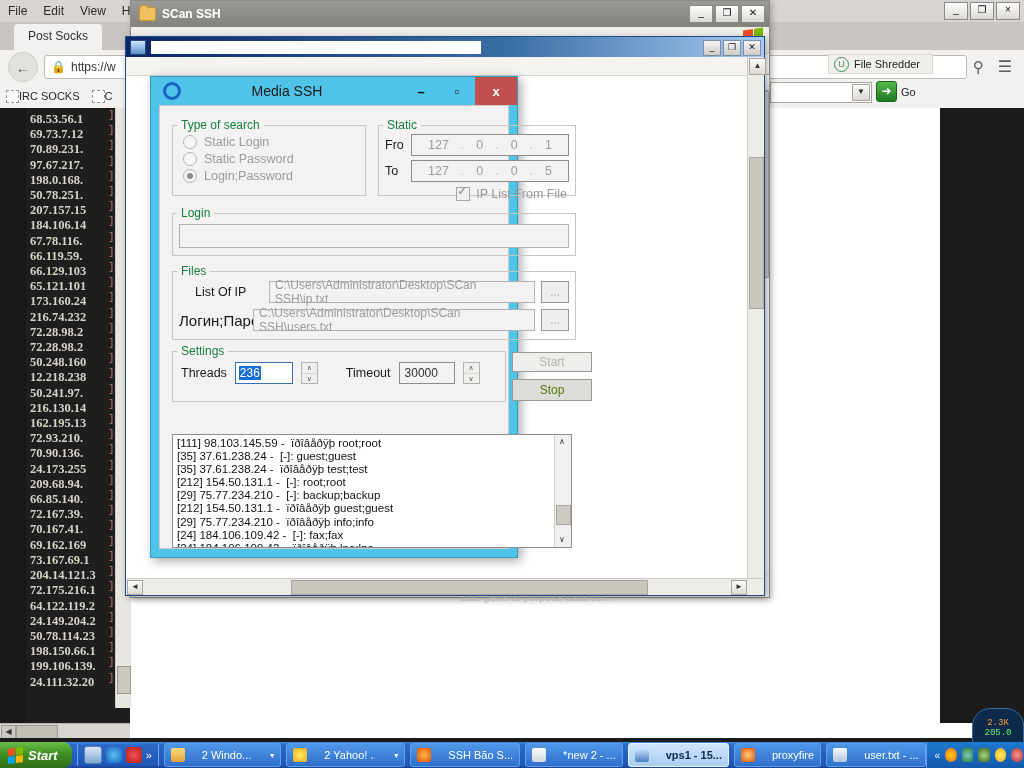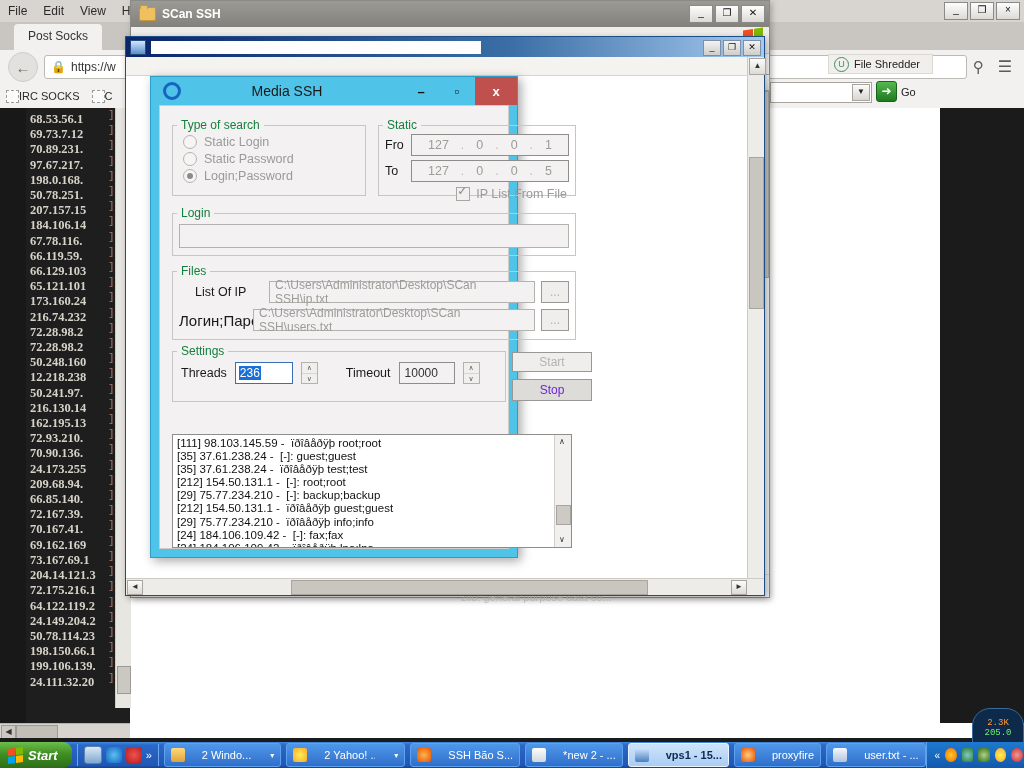--- a/index.html
+++ b/index.html
@@ -130,21 +130,21 @@
   .lbl{font-size:12.5px;color:#1a1a1a;}
 
   .chk{width:12px;height:12px;border:1px solid #a9a7a3;background:#f2f0ef;display:inline-block;position:relative;}
   .chk.on:after{content:"✓";position:absolute;left:0px;top:-4px;font-size:12px;color:#8b8986;}
 
   .txtin{border:1px solid #b4b2ae;background:#f3f1f2;height:22px;box-sizing:border-box;
     display:flex;align-items:center;padding:0 5px;color:#9e9c98;font-size:12px;}
   .btn{border:1px solid #9a9894;background:#f0eeec;text-align:center;font-size:12px;color:#3a3a3a;
     display:flex;align-items:center;justify-content:center;box-sizing:border-box;}
   .btn.dis{color:#b5b3af;}
-  .btn.solid{background:#dedcd8;color:#6d28d9;}
+  .btn.solid{background:#dedcd8;color:#4d7c0f;}
 
   .spin{width:17px;height:22px;border:1px solid #b4b2ae;background:#f1efed;
     display:flex;flex-direction:column;box-sizing:border-box;}
   .spin div{flex:1;font-size:7px;text-align:center;line-height:9px;color:#555;}
   .spin div:first-child{border-bottom:1px solid #d8d6d2;}
 
   #log{position:absolute;left:12px;top:328px;width:400px;height:114px;background:#fff;
     border:1px solid #8f8d89;box-sizing:border-box;overflow:hidden;}
   #log-text{position:absolute;left:4px;top:2px;right:18px;
     font-family:"Liberation Sans",sans-serif;font-size:11.5px;line-height:13.1px;color:#111;white-space:pre;}
@@ -527,21 +527,21 @@
       <div style="display:flex;align-items:center;gap:8px;margin:4px 0 0 8px;">
         <span class="lbl">Threads</span>
         <div class="txtin" style="width:58px;border-color:#3b6fb5;background:#fff;color:#111;padding:0 3px;">
           <span style="background:#1a6fd4;color:#fff;padding:0 1px;">236</span>
         </div>
         <div class="spin">
           <div>∧</div>
           <div>∨</div>
         </div>
         <span class="lbl" style="margin-left:20px;">Timeout</span>
-        <div class="txtin" style="width:56px;background:#f3f1f2;color:#333;border-color:#8f8d89;">10000</div>
+        <div class="txtin" style="width:56px;background:#f3f1f2;color:#333;border-color:#8f8d89;">30000</div>
         <div class="spin">
           <div>∧</div>
           <div>∨</div>
         </div>
       </div>
     </fieldset>
 
     <div class="btn dis abs" style="left:352px;top:246px;width:80px;height:20px;">Start</div>
     <div class="btn solid abs" style="left:352px;top:273px;width:80px;height:22px;">Stop</div>
 

